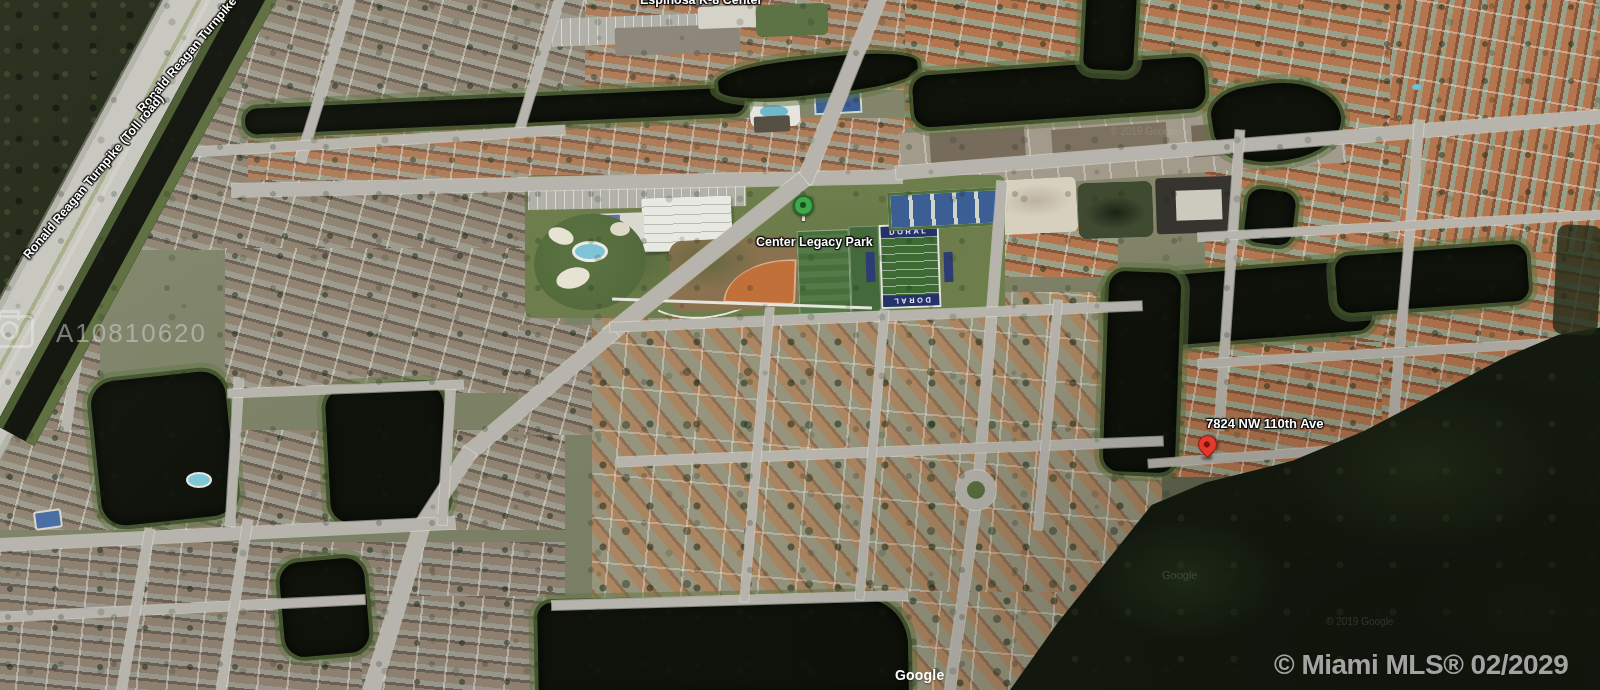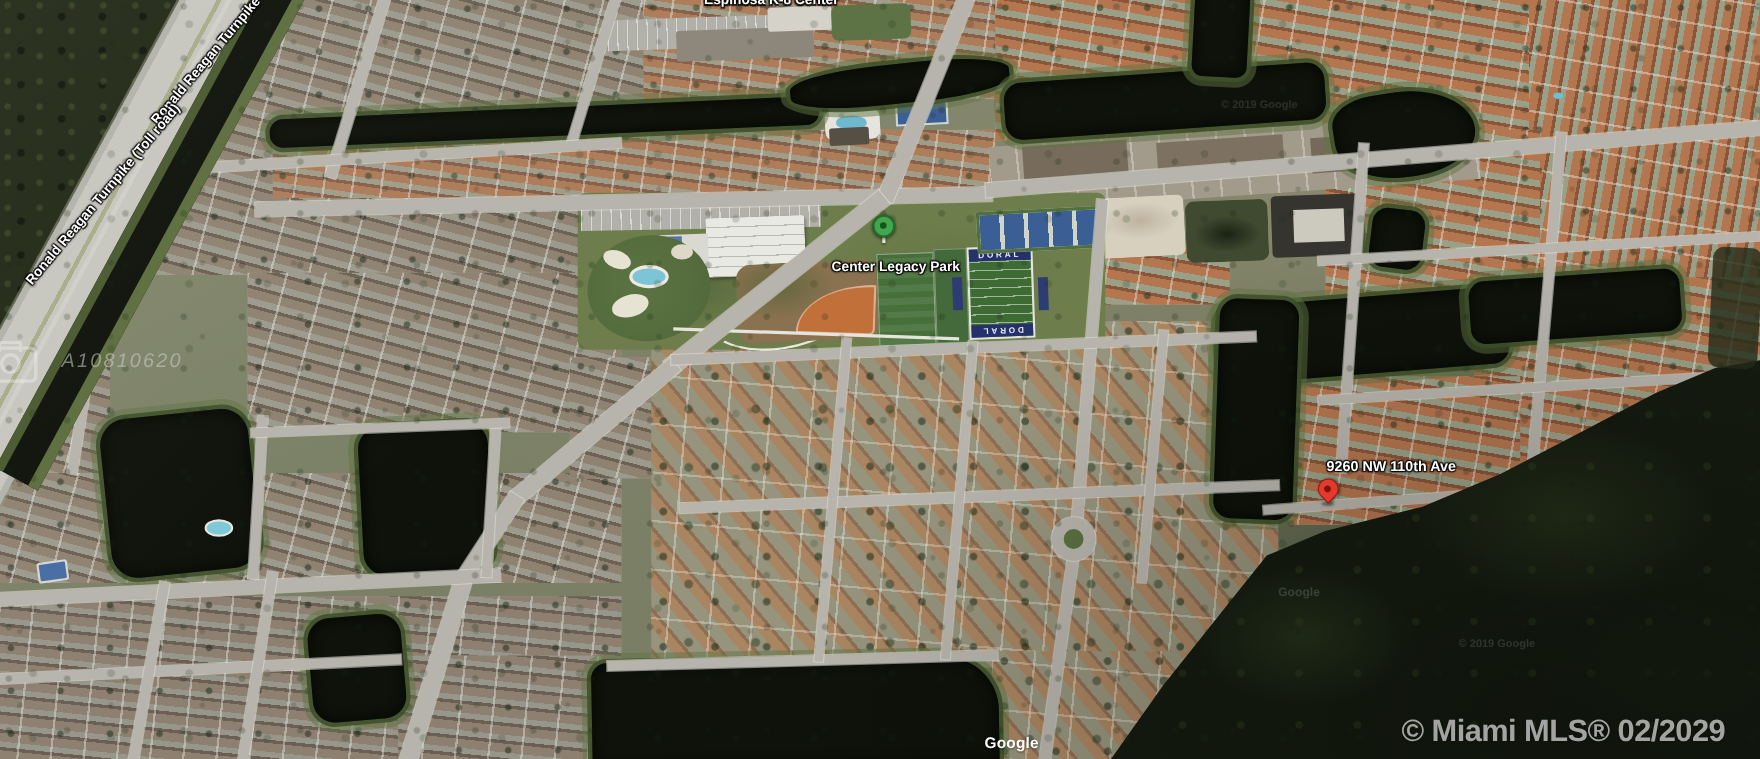--- a/index.html
+++ b/index.html
@@ -49,21 +49,21 @@
     repeating-linear-gradient(50deg, rgba(176,128,88,.75) 0 9px, rgba(140,95,65,.7) 9px 12px, transparent 12px 24px);
     background-size:47px 41px,61px 53px,auto,auto,auto;}
   
   .lake{position:absolute;background:#0e120a;
     box-shadow:0 0 0 4px rgba(62,80,42,.9), 0 0 0 9px rgba(96,116,68,.5), inset 0 0 12px rgba(0,0,0,.8);}
   .road{position:absolute;background:#b6b4ac;box-shadow:0 0 0 1px rgba(228,227,219,.55);}
   
   .lbl{position:absolute;color:#fff;font-weight:bold;white-space:nowrap;z-index:60;
     text-shadow:-1px -1px 1px rgba(0,0,0,.85),1px -1px 1px rgba(0,0,0,.85),
                 -1px 1px 1px rgba(0,0,0,.85),1px 1px 1px rgba(0,0,0,.85),0 0 3px #000;}
-  .faint{position:absolute;color:rgba(255,255,255,.15);font-weight:bold;white-space:nowrap;z-index:55;text-shadow:none;}
+  .faint{position:absolute;color:rgba(255,255,255,.15);font-weight:normal;white-space:nowrap;z-index:55;text-shadow:none;margin-top:36px;}
   
   .pinhead{position:absolute;width:17px;height:17px;border-radius:50%;background:#41a64c;
     border:2px solid rgba(18,74,26,.65);box-shadow:0 1px 3px rgba(0,0,0,.6);}
   .pinhead::after{content:"";position:absolute;left:5px;top:5px;width:6px;height:6px;border-radius:50%;background:#14541c;}
   .pinstem{position:absolute;width:3px;height:11px;background:#e9e9e1;box-shadow:0 1px 2px rgba(0,0,0,.6);}
   .redpin{position:absolute;width:17px;height:17px;background:#e5392c;border:1px solid rgba(120,14,6,.7);
     border-radius:50% 50% 50% 0;transform:rotate(-45deg);box-shadow:1px 1px 3px rgba(0,0,0,.55);}
   .redpin::after{content:"";position:absolute;left:5px;top:5px;width:6px;height:6px;border-radius:50%;background:#7e120b;}
   
   .fb{position:absolute;display:flex;flex-direction:column;background:#3e6b34;border:2px solid #e4e4dc;box-sizing:border-box;}
@@ -237,27 +237,27 @@
   </div>
   <div class="abs" style="left:1196px;top:432px;width:22px;height:30px;z-index:60;">
     <div class="abs" style="left:5px;top:24px;width:12px;height:4px;background:rgba(0,0,0,.4);border-radius:50%;filter:blur(1px);"></div>
     <div class="redpin" style="left:2px;top:3px;"></div>
   </div>
 
   <div class="lbl" style="left:640px;top:-7px;font-size:12.5px;">Espinosa K-8 Center</div>
   <div class="lbl" style="left:140px;top:104px;font-size:12.5px;transform:rotate(-50deg);transform-origin:0 50%;">Ronald Reagan Turnpike</div>
   <div class="lbl" style="left:26px;top:250px;font-size:12.5px;transform:rotate(-50deg);transform-origin:0 50%;">Ronald Reagan Turnpike (Toll road)</div>
   <div class="lbl" style="left:756px;top:235px;font-size:12.5px;">Center Legacy Park</div>
-  <div class="lbl" style="left:1206px;top:416px;font-size:13px;">9260 NW 110th Ave</div>
+  <div class="lbl" style="left:1206px;top:416px;font-size:13px;">7824 NW 110th Ave</div>
 
   <div class="camicon">
     <div class="bump"></div>
     <div class="body"></div>
     <div class="lens"></div>
   </div>
-  <div class="abs" style="left:56px;top:318px;font-size:18px;letter-spacing:2px;color:rgba(208,208,208,.55);z-index:58;font-style:italic;">A10810620</div>
+  <div class="abs" style="left:56px;top:318px;font-size:26px;letter-spacing:2px;color:rgba(208,208,208,.55);z-index:58;">A10810620</div>
   <div class="abs" style="left:895px;top:667px;font-size:14px;font-weight:bold;letter-spacing:.2px;color:#fff;text-shadow:0 1px 2px rgba(0,0,0,.5);z-index:60;">Google</div>
   <div class="faint" style="left:1162px;top:533px;font-size:11px;">Google</div>
   <div class="faint" style="left:1326px;top:580px;font-size:10px;color:rgba(255,255,255,.13);">© 2019 Google</div>
   <div class="faint" style="left:1110px;top:90px;font-size:10px;color:rgba(255,255,255,.12);">© 2019 Google</div>
   <div class="abs" style="left:1274px;top:649px;font-size:28px;font-weight:bold;letter-spacing:-.5px;color:rgba(222,222,222,.72);text-shadow:0 0 2px rgba(0,0,0,.25);z-index:60;white-space:nowrap;">© Miami MLS® 02/2029</div>
 
 </div>
 
 </body></html>

